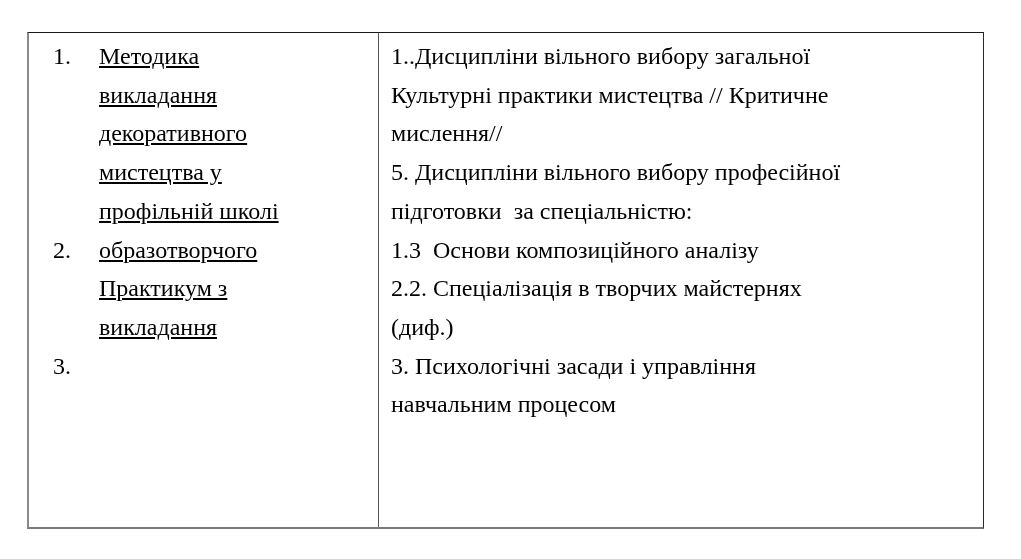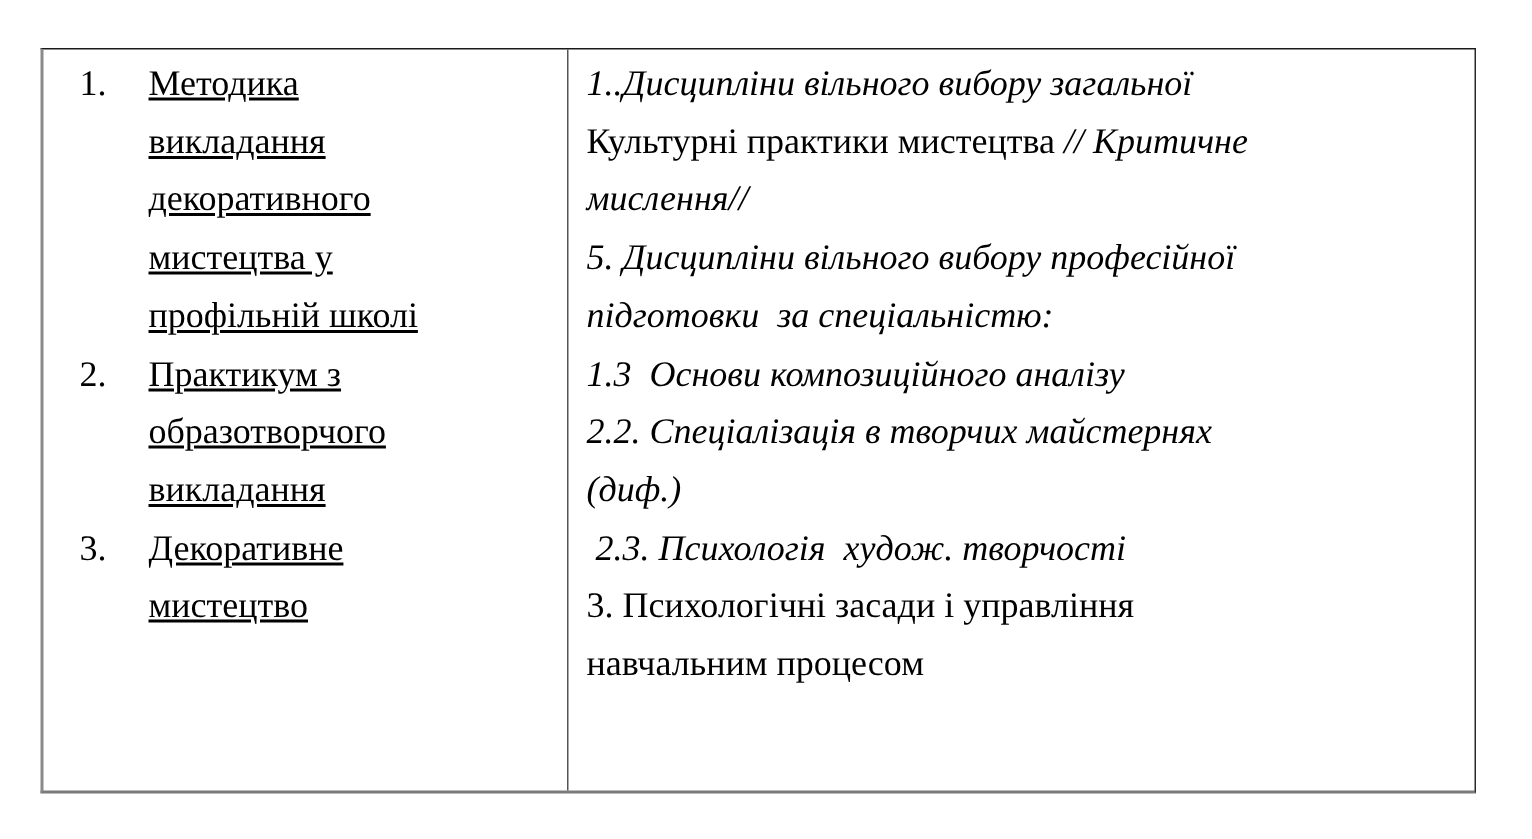--- a/index.html
+++ b/index.html
@@ -67,64 +67,59 @@
       position: absolute;
       left: 12px;
       top: 4px;
       right: 8px;
       font-size: 24px;
       line-height: 38.7px;
     }
     .line {
       white-space: nowrap;
     }
-    .it { font-style: italic; }
+    .it { }
   </style>
 </head>
 <body>
 
 <div class="table">
   <div class="cell-left">
     <ul class="list">
       <li class="list-item">
         <span class="list-num">1.</span>
         <span class="list-text">
           <div>Методика</div>
           <div>викладання</div>
           <div>декоративного</div>
           <div>мистецтва у</div>
           <div class="line">профільній школі</div>
         </span>
       </li>
       <li class="list-item">
         <span class="list-num">2.</span>
         <span class="list-text">
+          <div>образотворчого</div>
           <div>Практикум з</div>
-          <div>образотворчого</div>
           <div>викладання</div>
         </span>
       </li>
       <li class="list-item">
         <span class="list-num">3.</span>
-        <span class="list-text">
-          <div>Декоративне</div>
-          <div>мистецтво</div>
-        </span>
       </li>
     </ul>
   </div>
 
   <div class="cell-right">
     <div class="right-content">
       <div class="line it">1..Дисципліни вільного вибору загальної</div>
       <div class="line"><span>Культурні практики мистецтва </span><span class="it">// Критичне</span></div>
       <div class="line it">мислення//</div>
       <div class="line it">5. Дисципліни вільного вибору професійної</div>
       <div class="line it" style="white-space: pre;">підготовки  за спеціальністю:</div>
       <div class="line it" style="white-space: pre;">1.3  Основи композиційного аналізу</div>
       <div class="line it">2.2. Спеціалізація в творчих майстернях</div>
       <div class="line it">(диф.)</div>
-      <div class="line it" style="white-space: pre;"> 2.3. Психологія  худож. творчості</div>
       <div class="line">3. Психологічні засади і управління</div>
       <div class="line">навчальним процесом</div>
     </div>
   </div>
 </div>
 
 </body></html>

